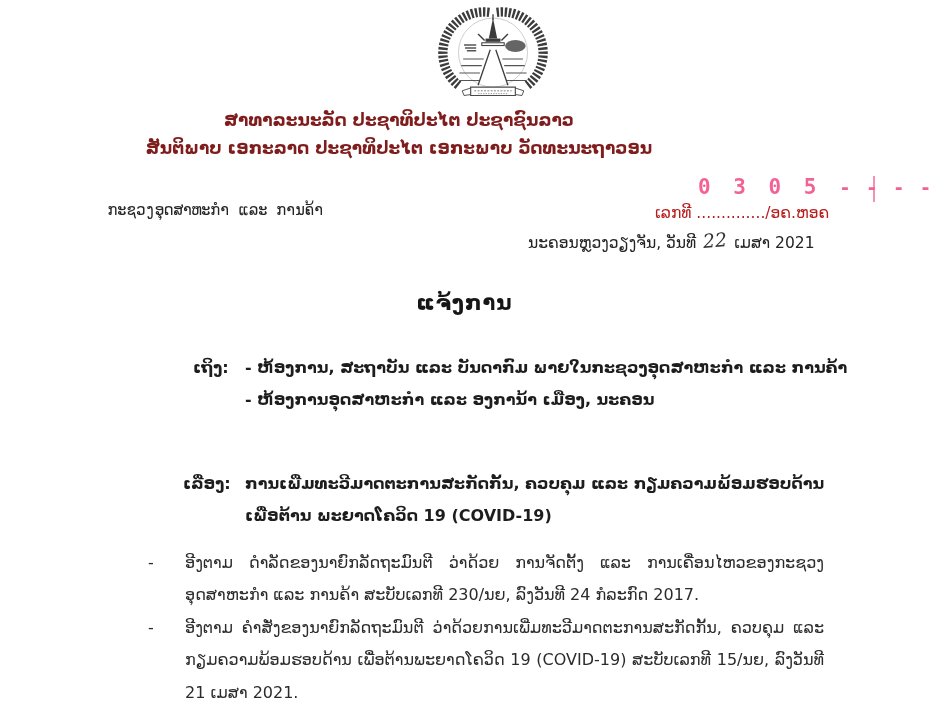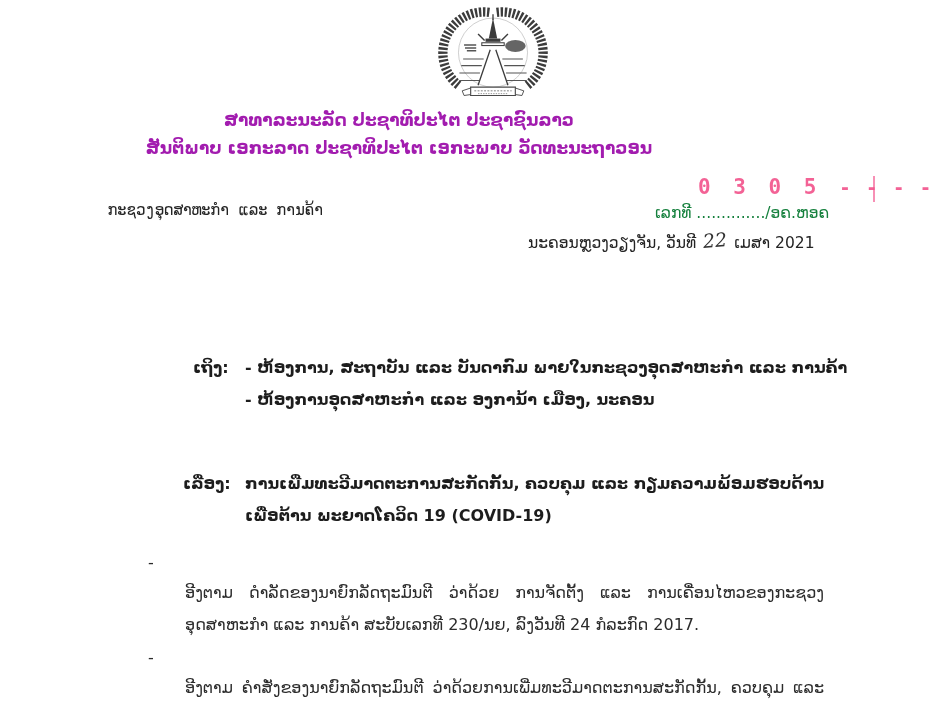--- a/index.html
+++ b/index.html
@@ -7,32 +7,32 @@
     position:relative;
     width:929px;height:701px;
     background:#ffffff;
     font-family:"DejaVu Sans", sans-serif;
     color:#272727;
     overflow:hidden;
   }
   .emblem{position:absolute;left:437px;top:5px;width:112px;height:97px;}
   .header-block{
     position:absolute;top:106px;left:0;width:798px;
-    text-align:center;font-weight:bold;font-size:17px;line-height:28px;color:#a21caf;
+    text-align:center;font-weight:bold;font-size:17px;line-height:28px;color:#7f1d1d;
   }
   .stamp{
     position:absolute;top:175px;left:698px;
     color:#f2558d;font-family:"DejaVu Sans Mono",monospace;
     font-size:21px;font-weight:bold;letter-spacing:5px;white-space:nowrap;
     opacity:.92;
   }
   .stamp .dashes{letter-spacing:2px;font-size:19px;}
   .stamp-tick{position:absolute;left:873px;top:176px;width:2px;height:26px;background:#f2558d;opacity:.65;}
   .ministry{position:absolute;left:108px;top:201px;font-size:15.5px;color:#242424;font-family:Liberation Mono, monospace;}
-  .refno{position:absolute;left:655px;top:204px;font-size:15.5px;color:#15803d;white-space:nowrap;}
+  .refno{position:absolute;left:655px;top:204px;font-size:15.5px;color:#b91c1c;white-space:nowrap;}
   .placedate{position:absolute;left:528px;top:230px;font-size:15.5px;color:#242424;white-space:nowrap;}
   .handwritten{
     display:inline-block;font-family:"DejaVu Serif",serif;font-style:italic;
     font-size:19px;transform:rotate(-5deg) translateY(-1px);color:#333;padding:0 2px;
   }
   .doc-title{
     position:absolute;top:291px;left:0;width:929px;text-align:center;
     font-size:21px;font-weight:bold;color:#161616;letter-spacing:1px;
   }
   .recipients{
@@ -45,21 +45,21 @@
     font-weight:bold;font-size:16px;line-height:32px;color:#1d1d1d;width:645px;margin-top:22px;
   }
   .subject .label{width:62px;flex:0 0 62px;}
   .subject .text{width:583px;}
   .body-block{
     position:absolute;left:148px;top:547px;width:676px;
     font-size:16px;line-height:32.4px;color:#2b2b2b;
   }
   .body-item{display:flex;}
   .body-item .dash{width:37px;flex:0 0 37px;}
-  .body-item .text{flex:1;text-align:justify;margin-top:30px;}
+  .body-item .text{flex:1;text-align:justify;}
 </style>
 </head>
 <body>
 
 <div class="page">
 
   <div class="emblem">
     <svg viewBox="0 0 120 100" width="112" height="97" xmlns="http://www.w3.org/2000/svg">
 
       <path d="M 23,84 A 44,44 0 0 1 57,6" stroke="#3c3c3c" stroke-width="10" fill="none" stroke-dasharray="2.5,1.8"></path>
@@ -98,20 +98,21 @@
   <div class="stamp-tick"></div>
 
   <div class="ministry">ກະຊວງອຸດສາຫະກຳ ແລະ ການຄ້າ</div>
   <div class="refno">ເລກທີ ............../ອຄ.ຫອຄ</div>
   <div class="placedate">
     <span>ນະຄອນຫຼວງວຽງຈັນ, ວັນທີ</span>
     <span class="handwritten">22</span>
     <span>ເມສາ 2021</span>
   </div>
 
+  <div class="doc-title">ແຈ້ງການ</div>
 
   <div class="recipients">
     <div class="label">ເຖິງ:</div>
     <div>
       <div>- ຫ້ອງການ, ສະຖາບັນ ແລະ ບັນດາກົມ ພາຍໃນກະຊວງອຸດສາຫະກຳ ແລະ ການຄ້າ</div>
       <div>- ຫ້ອງການອຸດສາຫະກຳ ແລະ ອງການ້າ ເມືອງ, ນະຄອນ</div>
     </div>
   </div>
 
   <div class="subject">

